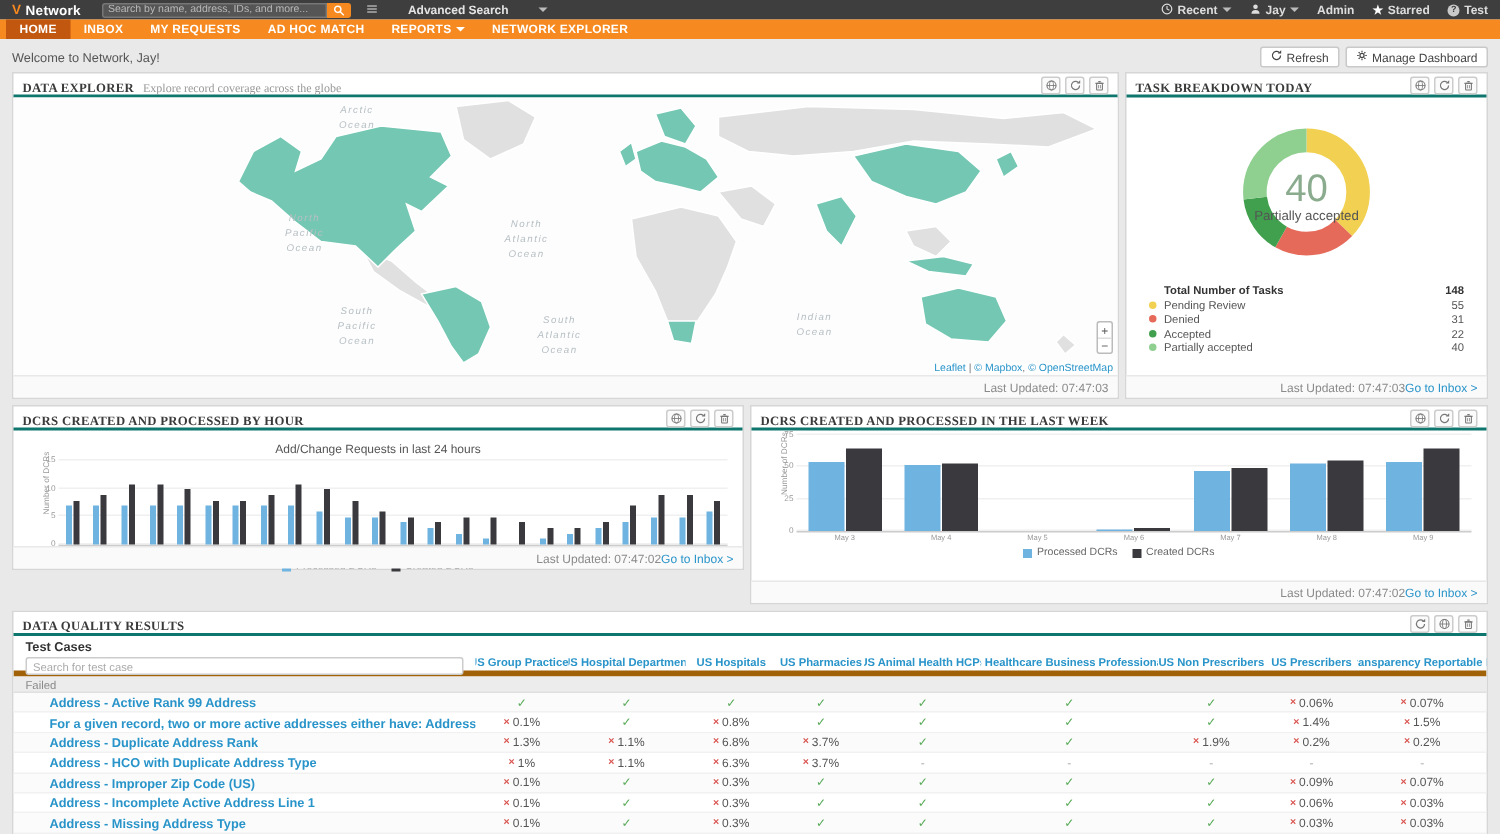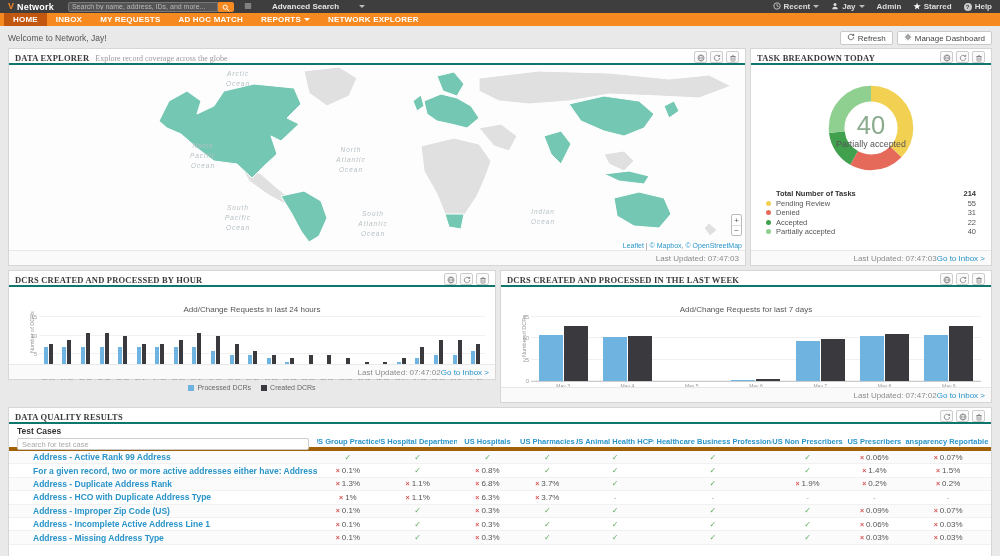--- a/index.html
+++ b/index.html
@@ -85,21 +85,21 @@
   #donut-wrap { display:flex; justify-content:center; margin-top:4px; }
   #task-legend { margin:2px auto 0; width:210px; }
   .tl-row { display:flex; align-items:center; height:9.5px; font-size:7.5px; color:#555; }
   .tl-row.total { font-weight:bold; color:#333; }
   .tl-dot { width:5px; height:5px; border-radius:50%; margin-right:5px; flex:0 0 5px; }
   .tl-dot.empty { background:transparent; }
   .tl-label { flex:1; white-space:nowrap; }
   .tl-value { width:28px; text-align:right; }
 
   
-  .bc-title { text-align:center; font-size:8px; color:#555; margin-top:18px; }
+  .bc-title { text-align:center; font-size:8px; color:#555; margin-top:8px; }
   .bc-body { position:relative; margin:4px 10px 0 30px; }
   .bc-ylab { position:absolute; left:-28px; top:50%; transform:rotate(-90deg) translateX(50%);
              transform-origin:center; font-size:5.5px; color:#999; white-space:nowrap; }
   .bc-plot { position:relative; border-bottom:1px solid #ccc; }
   .bc-grid { position:absolute; left:0; right:0; height:1px; background:#f0f0f0; }
   .bc-ytick { position:absolute; left:-14px; width:12px; text-align:right; font-size:5.5px; color:#999; }
   .bc-bars { position:absolute; left:0; right:0; top:0; bottom:0; display:flex;
              align-items:flex-end; justify-content:space-around; }
   .bc-group { display:flex; align-items:flex-end; gap:1px; height:100%; }
   .bc-bar { display:block; }
@@ -178,21 +178,21 @@
       </span>
       <span class="tb-item">
         <span>Admin</span>
       </span>
       <span class="tb-item">
         <span class="star-glyph">★</span>
         <span>Starred</span>
       </span>
       <span class="tb-item">
         <span class="help-badge">?</span>
-        <span>Help</span>
+        <span>Test</span>
       </span>
     </div>
   </div>
 
   <div id="nav">
       <span class="nav-item active">
         <span>HOME</span>
       </span>
       <span class="nav-item">
         <span>INBOX</span>
@@ -336,21 +336,21 @@
             <circle cx="60" cy="60" r="35" fill="none" stroke="#8fcf90" stroke-width="16" stroke-dasharray="59.435536689536626 219.9114857512855" stroke-dashoffset="-160.47594906174888"></circle>
           </g>
           <text x="60" y="66" text-anchor="middle" font-size="26" fill="#8aab8d">40</text>
           <text x="60" y="79" text-anchor="middle" font-size="9" fill="#555">Partially accepted</text>
         </svg>
     </div>
     <div id="task-legend">
         <div class="tl-row total">
           <span class="tl-dot empty"></span>
           <span class="tl-label">Total Number of Tasks</span>
-          <span class="tl-value">214</span>
+          <span class="tl-value">148</span>
         </div>
         <div class="tl-row">
           <span class="tl-dot" style="background: rgb(242, 208, 82);"></span>
           <span class="tl-label">Pending Review</span>
           <span class="tl-value">55</span>
         </div>
         <div class="tl-row">
           <span class="tl-dot" style="background: rgb(229, 106, 90);"></span>
           <span class="tl-label">Denied</span>
           <span class="tl-value">31</span>
@@ -574,21 +574,20 @@
         <span class="picon">
             <span><svg width="8" height="8" viewBox="0 0 10 10">
                 <rect x="2.6" y="3.2" width="4.8" height="5.6" rx=".5" fill="none" stroke="currentColor" stroke-width=".9"></rect>
                 <path d="M1.6 3.2h6.8 M4 1.8h2" stroke="currentColor" stroke-width=".9"></path>
                 <path d="M4.2 4.6v2.8 M5.8 4.6v2.8" stroke="currentColor" stroke-width=".6"></path>
               </svg></span>
           </span>
       </span>
     </div>
     <div id="chart-week">
-        <div class="bc-title">Add/Change Requests for last 7 days</div>
         <div class="bc-body">
           <div class="bc-ylab">Number of DCRs</div>
           <div class="bc-plot" style="height: 64px;">
             <div class="bc-grid" style="bottom: 0px;"></div>
             <div class="bc-ytick" style="bottom: -3px;">0</div>
             <div class="bc-grid" style="bottom: 21.3333px;"></div>
             <div class="bc-ytick" style="bottom: 18.3333px;">25</div>
             <div class="bc-grid" style="bottom: 42.6667px;"></div>
             <div class="bc-ytick" style="bottom: 39.6667px;">50</div>
             <div class="bc-grid" style="bottom: 64px;"></div>
@@ -686,20 +685,24 @@
       <div class="dq-colhead">US Group Practices</div>
           <div class="dq-colhead">US Hospital Department</div>
           <div class="dq-colhead">US Hospitals</div>
           <div class="dq-colhead">US Pharmacies</div>
           <div class="dq-colhead">US Animal Health HCPs</div>
           <div class="dq-colhead">US Healthcare Business Professionals</div>
           <div class="dq-colhead">US Non Prescribers</div>
           <div class="dq-colhead">US Prescribers</div>
           <div class="dq-colhead">US Transparency Reportable HCPs</div>
         </div>
+      <div id="dq-grouprow" class="dq-grid dq-group-row">
+        <div class="dq-group-label">Failed</div>
+        <div class="dq-group-rest"></div>
+      </div>
       <div id="dq-rows">
           <div class="dq-grid dq-row">
             <div class="dq-name">Address - Active Rank 99 Address</div>
             <div class="dq-cell">
               <span class="chk">✓</span>
             </div>
             <div class="dq-cell">
               <span class="chk">✓</span>
             </div>
             <div class="dq-cell">

